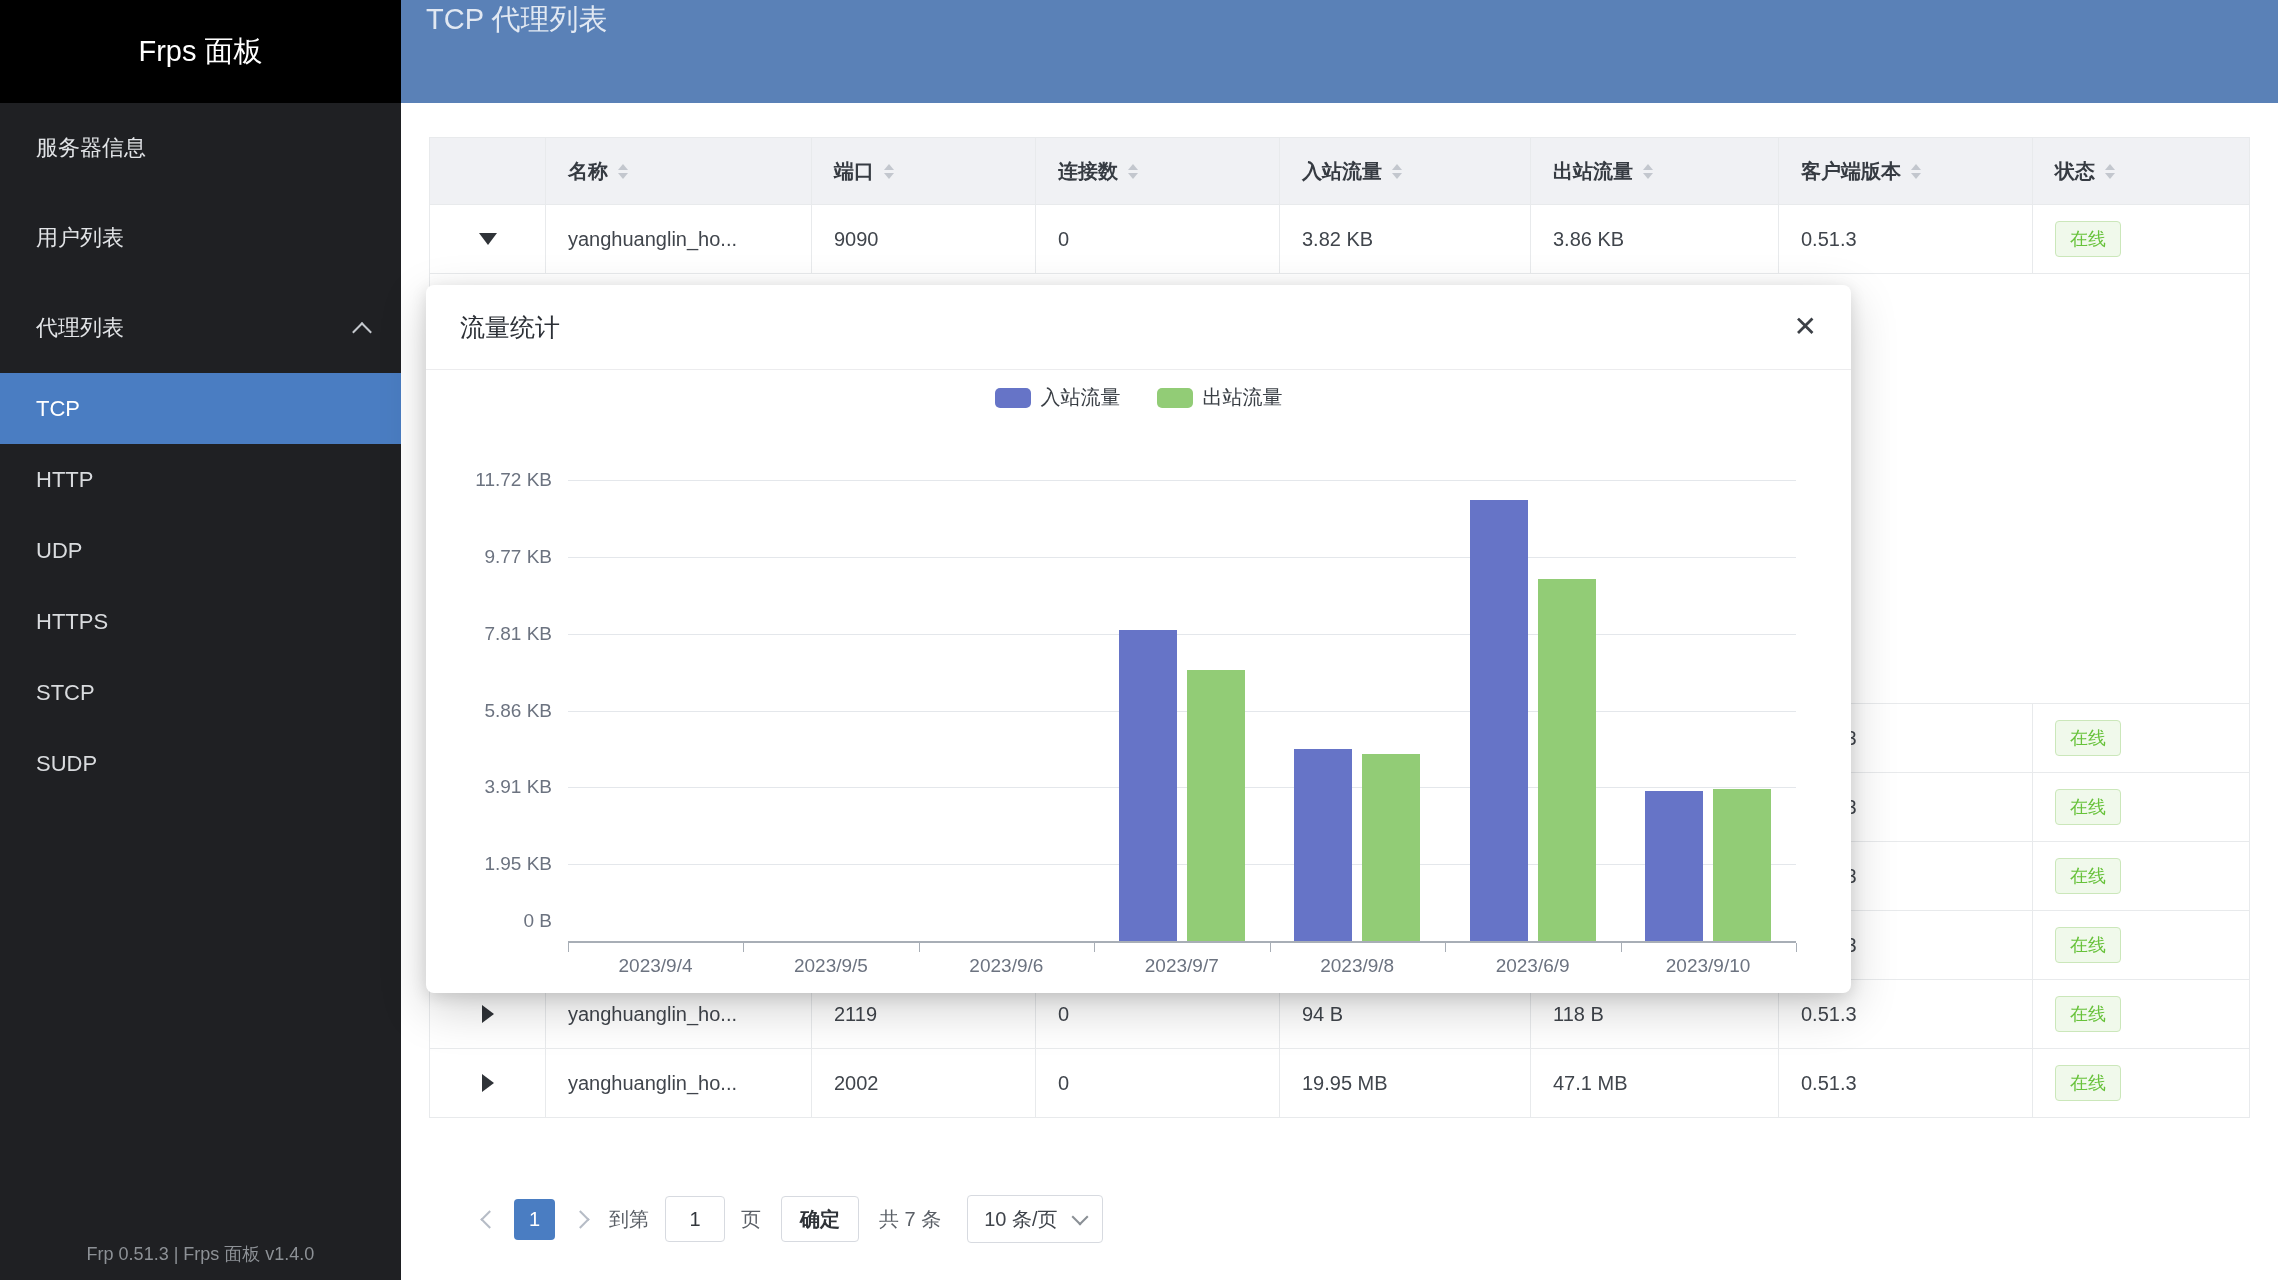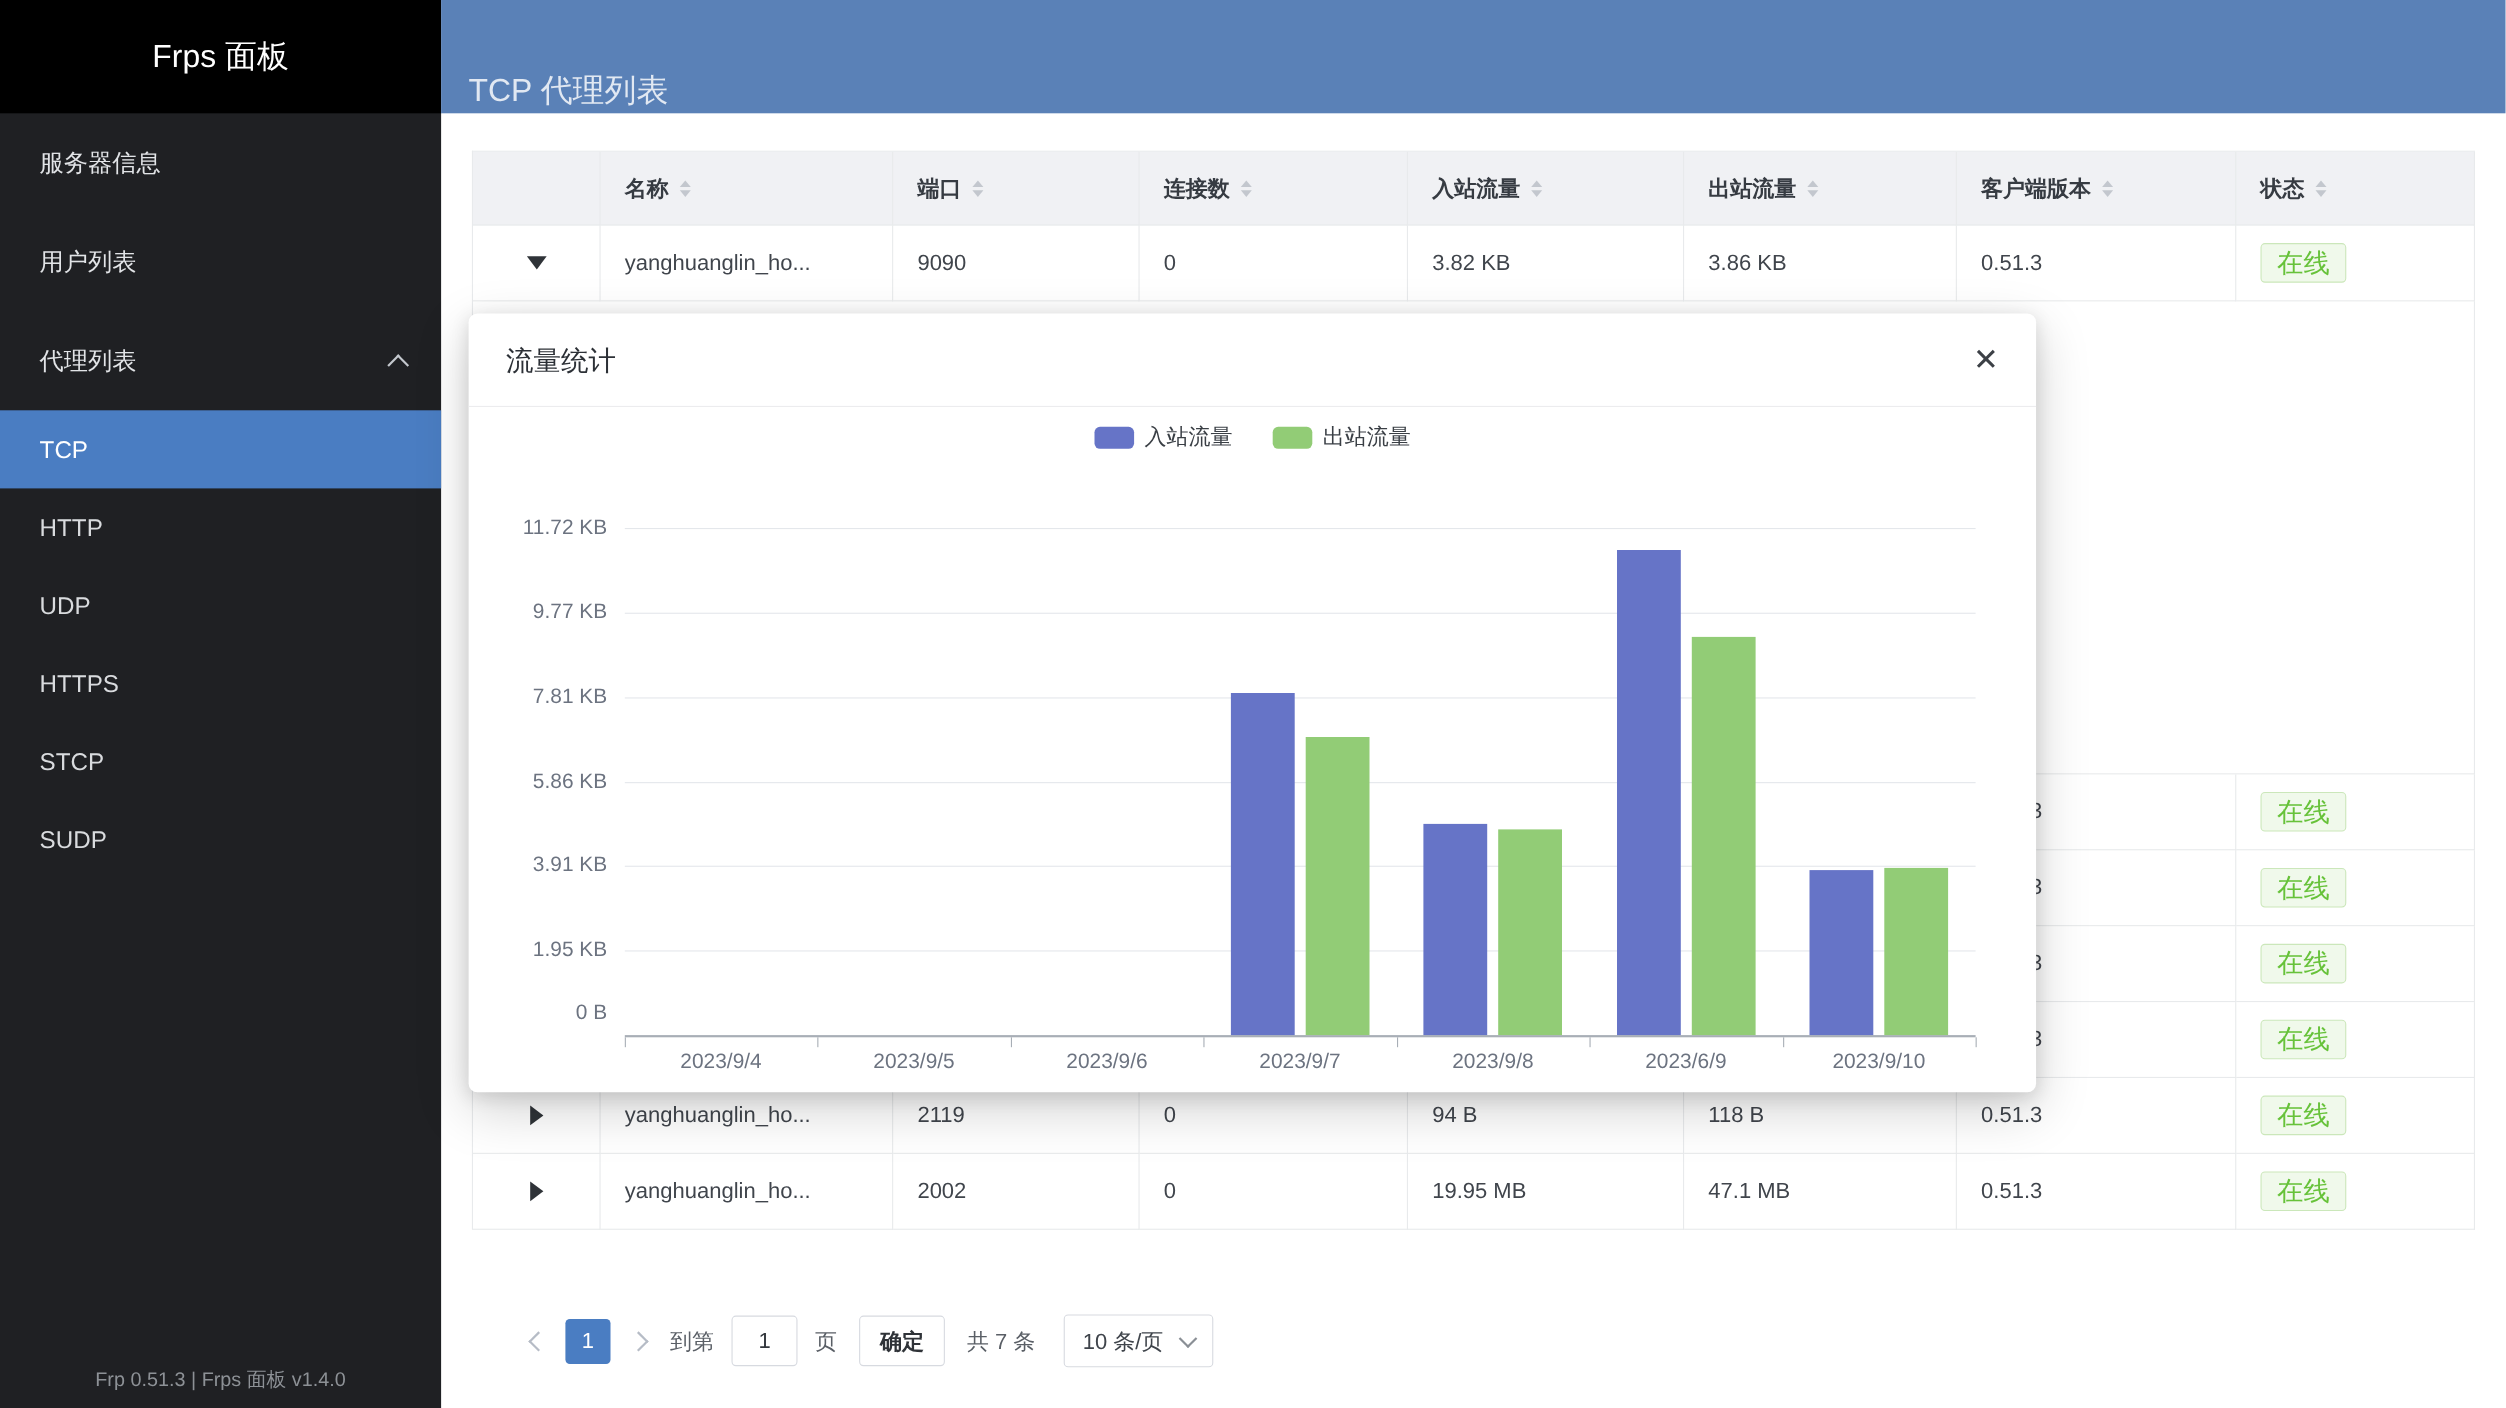--- a/index.html
+++ b/index.html
@@ -15,21 +15,21 @@
   .submenu .menu-item{height:71px;color:#d9dbde;}
   .menu-item.active{background:#4a7dc2;color:#ffffff;}
   .chev{display:inline-block;width:12px;height:12px;border-right:2px solid #c4c8ce;
         border-bottom:2px solid #c4c8ce;}
   .chev.up{transform:rotate(225deg);position:absolute;right:32px;top:42px;}
   .chev.down{transform:rotate(45deg);width:10px;height:10px;border-color:#8a8f95;margin-top:-4px;}
   .sidebar-footer{position:absolute;bottom:14px;width:100%;text-align:center;color:#8d9196;font-size:18px;}
 
   
   .main{position:absolute;left:401px;top:0;right:0;bottom:0;}
-  .topbar{height:103px;background:#5a81b7;display:flex;align-items:flex-end;padding-left:25px;}
+  .topbar{height:103px;background:#5a81b7;display:flex;align-items:flex-start;padding-left:25px;}
   .topbar .title{font-size:29px;color:rgba(255,255,255,0.82);font-weight:400;}
 
   
   .table{margin:34px 0 0 28px;width:1820px;border-top:1px solid #e8eaec;border-left:1px solid #e8eaec;}
   .thead,.trow{display:grid;grid-template-columns:116px 266px 224px 244px 251px 248px 254px 217px;}
   .thead{height:67px;background:#f0f1f4;}
   .th{display:flex;align-items:center;padding-left:22px;font-size:20px;font-weight:700;color:#363b42;
       border-right:1px solid #e8eaec;border-bottom:1px solid #e8eaec;cursor:pointer;}
   .th.expand-col{padding-left:0;}
   .carets{display:inline-flex;flex-direction:column;margin-left:10px;gap:3px;}
@@ -40,21 +40,21 @@
   .trow{height:69px;}
   .td{display:flex;align-items:center;padding-left:22px;font-size:20px;color:#40454c;
       border-right:1px solid #e8eaec;border-bottom:1px solid #e8eaec;overflow:hidden;white-space:nowrap;}
   .td.expand-cell{justify-content:center;padding-left:0;}
   .expansion{height:429px;background:#ffffff;border-right:1px solid #e8eaec;border-bottom:1px solid #e8eaec;}
   .tri-down{width:0;height:0;border-left:9px solid transparent;border-right:9px solid transparent;
             border-top:12px solid #2f3338;cursor:pointer;}
   .tri-right{width:0;height:0;border-top:9px solid transparent;border-bottom:9px solid transparent;
              border-left:12px solid #2f3338;cursor:pointer;}
   .badge{display:inline-flex;align-items:center;height:34px;padding:0 14px;border:1px solid #cbe7ba;
-         background:#f0f9eb;color:#67c23a;font-size:24px;border-radius:4px;}
+         background:#f0f9eb;color:#67c23a;font-size:18px;border-radius:4px;}
 
   
   .pagination{display:flex;align-items:center;margin:77px 0 0 71px;}
   .pg-arrow{width:34px;display:flex;justify-content:center;align-items:center;cursor:pointer;}
   .pg-arrow .chev{border-color:#b6bcc6;width:11px;height:11px;}
   .chev.left{transform:rotate(135deg);}
   .chev.right{transform:rotate(-45deg);}
   .pg-page{width:41px;height:41px;border-radius:4px;background:#4a7dc2;color:#ffffff;display:flex;
            align-items:center;justify-content:center;font-size:20px;margin:0 8px;cursor:pointer;}
   .pg-label{font-size:20px;color:#5a5f66;margin:0 12px;}

